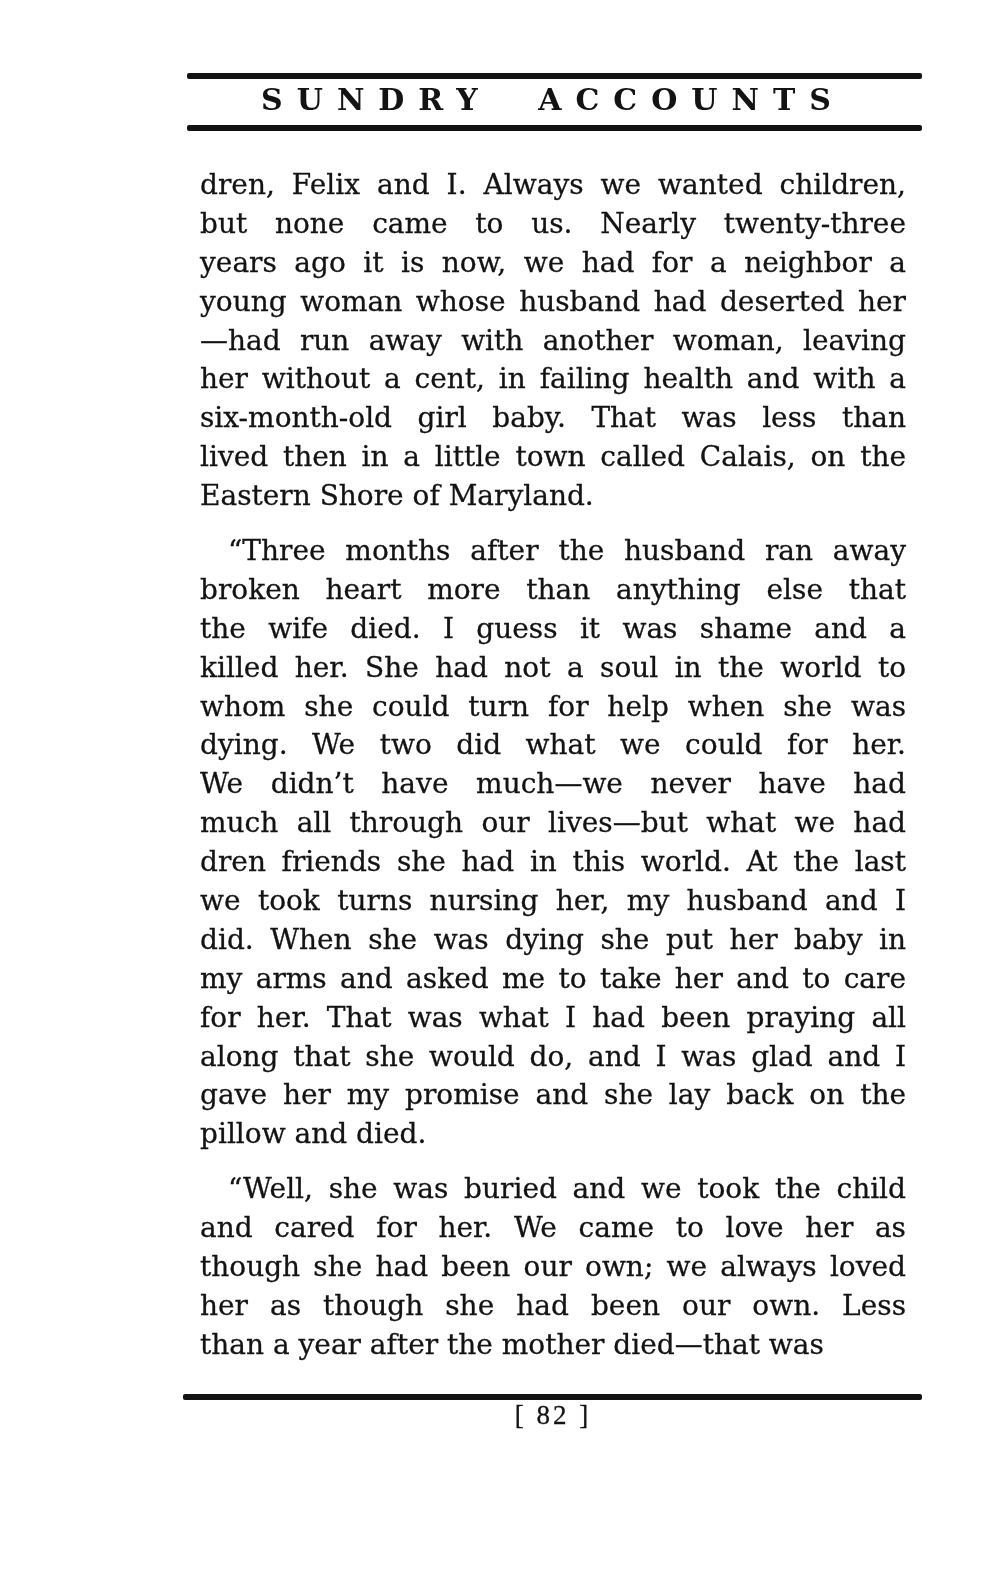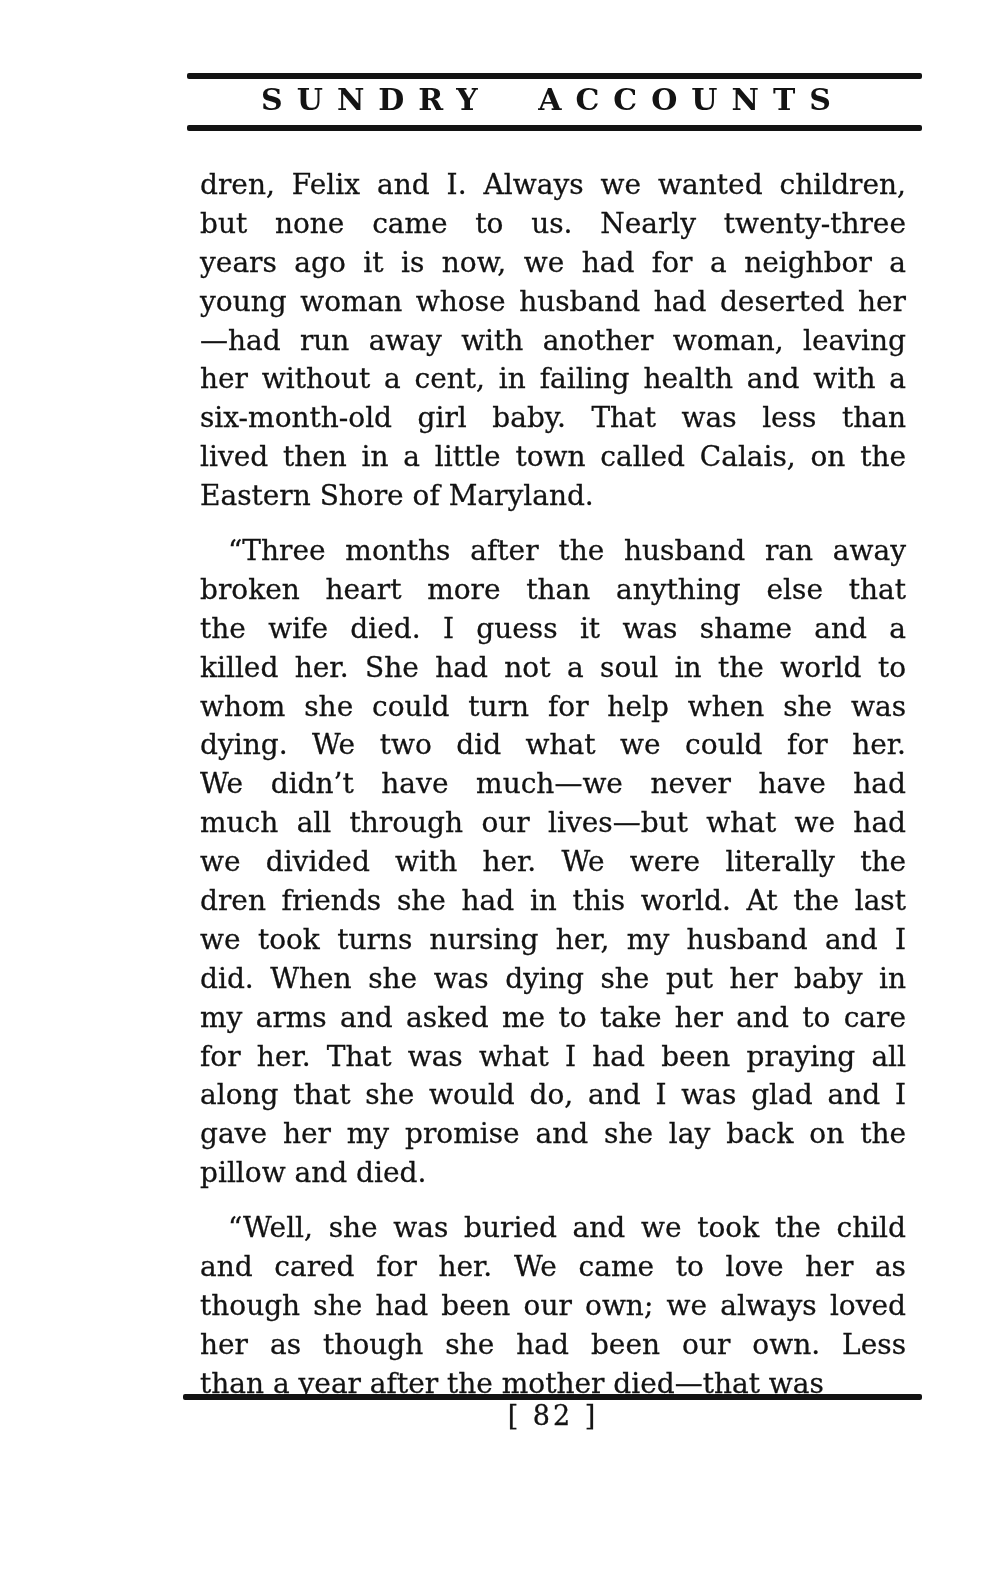--- a/index.html
+++ b/index.html
@@ -71,20 +71,21 @@
   .line.indent {
     padding-left: 28px;
   }
   .page-number {
     position: absolute;
     left: 184px; top: 1400px;
     width: 738px;
     text-align: center;
     font-size: 27px;
     letter-spacing: 3px;
+    font-family: Liberation Serif, serif;
     -webkit-text-stroke: 0.3px #131313;
   }
 </style>
 </head>
 <body>
 
 <div class="page">
   <div class="rule rule-top"></div>
   <div class="running-head">SUNDRY ACCOUNTS</div>
   <div class="rule rule-mid"></div>
@@ -103,21 +104,20 @@
       </div>
       <div class="para">
         <div class="line indent">“Three months after the husband ran away</div>
         <div class="line">broken heart more than anything else that</div>
         <div class="line">the wife died.  I guess it was shame and a</div>
         <div class="line">killed her.  She had not a soul in the world to</div>
         <div class="line">whom she could turn for help when she was</div>
         <div class="line">dying.  We two did what we could for her.</div>
         <div class="line">We didn’t have much—we never have had</div>
         <div class="line">much all through our lives—but what we had</div>
-        <div class="line">we divided with her.  We were literally the</div>
         <div class="line">dren friends she had in this world.  At the last</div>
         <div class="line">we took turns nursing her, my husband and I</div>
         <div class="line">did.  When she was dying she put her baby in</div>
         <div class="line">my arms and asked me to take her and to care</div>
         <div class="line">for her.  That was what I had been praying all</div>
         <div class="line">along that she would do, and I was glad and I</div>
         <div class="line">gave her my promise and she lay back on the</div>
         <div class="line last">pillow and died.</div>
       </div>
       <div class="para">

